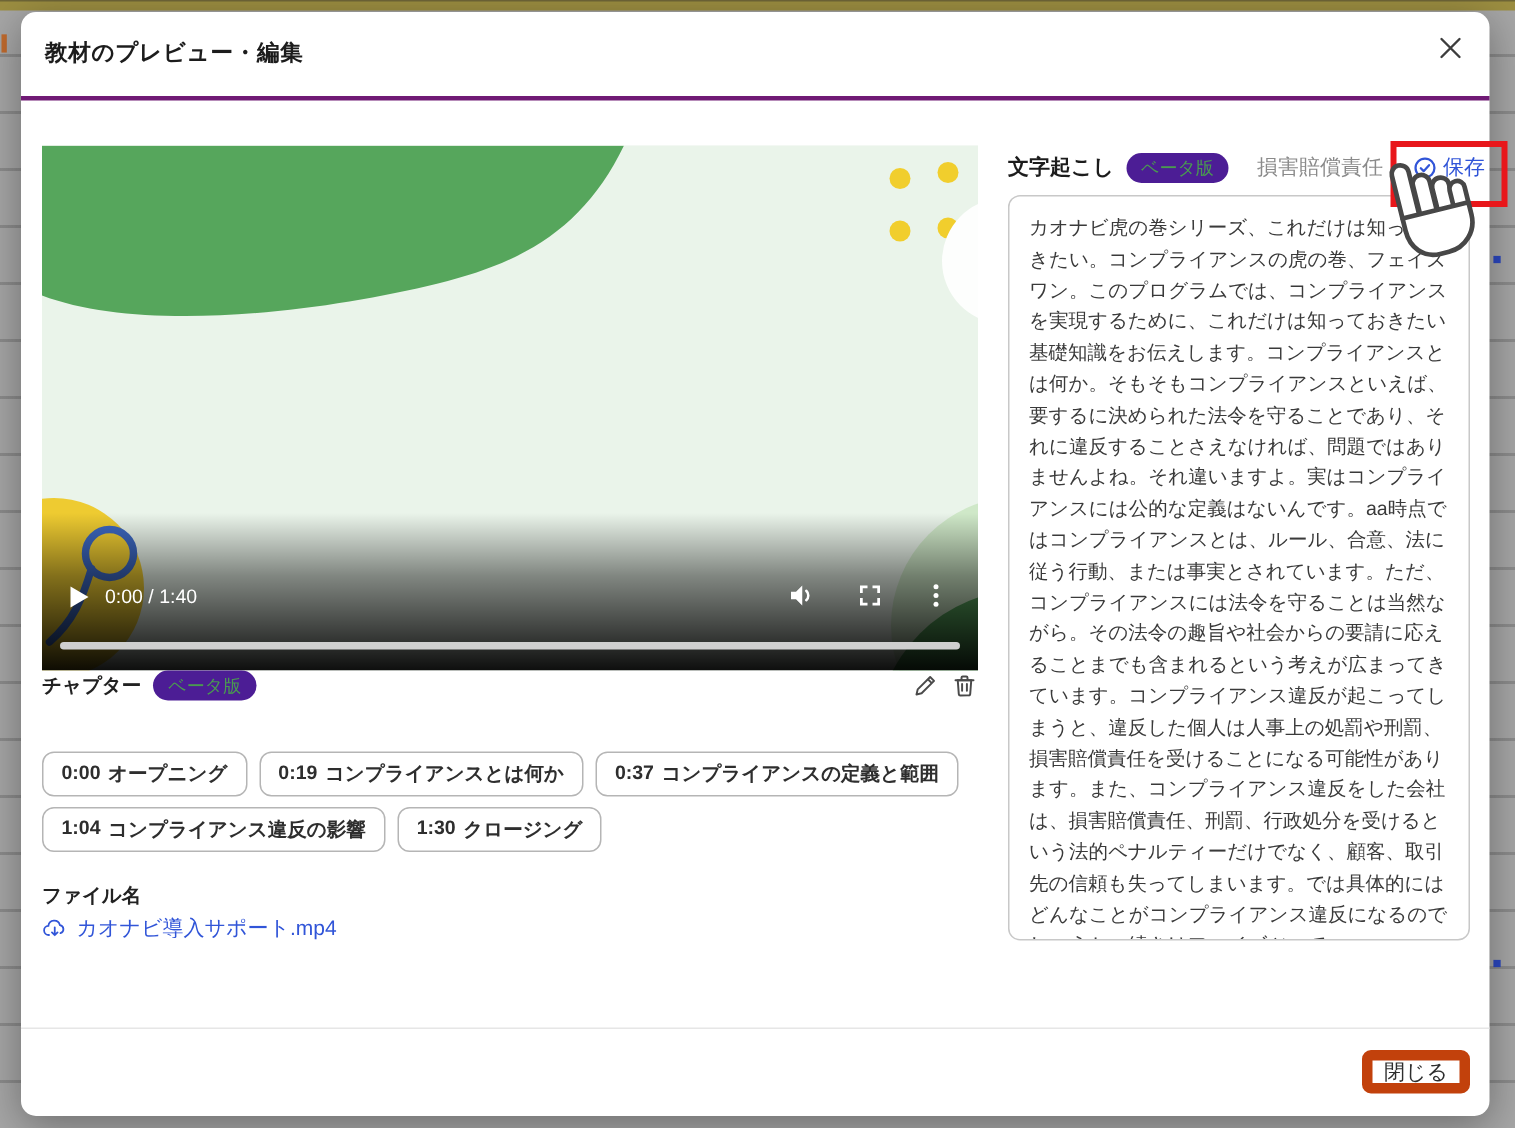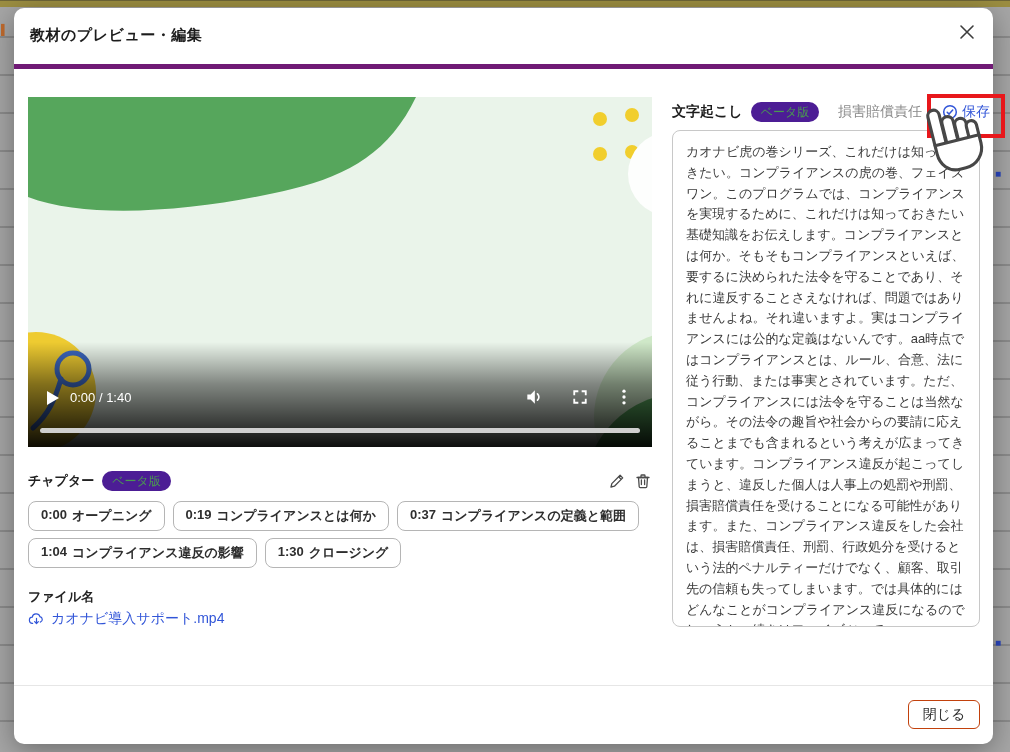--- a/index.html
+++ b/index.html
@@ -13,21 +13,21 @@
   .bg-rows{position:absolute;inset:0;
     background:repeating-linear-gradient(to bottom, rgba(0,0,0,0) 0 36px, rgba(0,0,0,0.16) 36px 38px);}
   .top-bar{position:absolute;left:0;top:0;width:1010px;height:6px;background:#9c8e41;border-top:1px solid #6f6637;}
   .bg-mark{position:absolute;font-size:10px;font-weight:bold;}
   .bg-mark.blue{color:#2b47c0;}
   .bg-mark.orange{color:#c06a2d;}
 
   
   .modal{position:absolute;left:14px;top:8px;width:979px;height:736px;background:#ffffff;
     border-radius:10px;box-shadow:0 6px 28px rgba(0,0,0,0.35);}
-  .modal-header{position:absolute;left:0;top:0;right:0;height:56px;border-bottom:5px solid #701a75;}
+  .modal-header{position:absolute;left:0;top:0;right:0;height:56px;border-bottom:3px solid #701a75;}
   .modal-title{position:absolute;left:16px;top:18px;font-size:15px;font-weight:bold;color:#1c1c1c;letter-spacing:0.5px;}
   .close-btn{position:absolute;right:15px;top:13px;width:22px;height:22px;cursor:pointer;}
 
   
   .video{position:absolute;left:14px;top:89px;width:624px;height:350px;background:#eaf4ea;overflow:hidden;}
   .video svg.thumb{position:absolute;left:0;top:0;}
   .video-controls{position:absolute;left:0;right:0;bottom:0;height:105px;
     background:linear-gradient(to bottom, rgba(0,0,0,0) 0%, rgba(0,0,0,0.45) 40%, rgba(0,0,0,0.94) 100%);}
   .play-btn{position:absolute;left:19px;bottom:42px;width:0;height:0;
     border-top:7px solid transparent;border-bottom:7px solid transparent;border-left:12px solid #ffffff;cursor:pointer;}
@@ -36,21 +36,21 @@
   .ctrl-volume{right:108px;}
   .ctrl-fullscreen{right:62px;}
   .ctrl-more{right:18px;}
   .progress{position:absolute;left:12px;right:12px;bottom:14px;height:5px;background:#cfcfcf;border-radius:3px;cursor:pointer;}
 
   
   .badge{display:inline-block;background:#4c1d95;color:#4a9a50;font-size:12px;
     padding:3px 10px;border-radius:11px;line-height:14px;}
 
   
-  .chapter-header{position:absolute;left:14px;top:461px;width:624px;height:24px;display:flex;align-items:center;gap:8px;}
+  .chapter-header{position:absolute;left:14px;top:437px;width:624px;height:24px;display:flex;align-items:center;gap:8px;}
   .section-label{font-size:13px;font-weight:bold;color:#222;}
   .chapter-spacer{flex:1;}
   .icon-btn{width:18px;height:18px;cursor:pointer;}
   .chips{position:absolute;left:14px;top:493px;width:630px;display:flex;flex-wrap:wrap;gap:7px 8px;}
   .chip{display:inline-flex;gap:5px;border:1px solid #b5b5b5;border-radius:8px;
     padding:5px 12px;font-size:13px;font-weight:bold;color:#2e2e2e;background:#fff;cursor:pointer;white-space:nowrap;}
 
   
   .file-label{position:absolute;left:14px;top:580px;}
   .file-link{position:absolute;left:14px;top:602px;display:flex;align-items:center;gap:6px;
@@ -65,21 +65,21 @@
   .highlight-box{position:absolute;left:913px;top:86px;width:70px;height:36px;border:4px solid #e8171b;z-index:5;pointer-events:none;}
   .cursor-overlay{position:absolute;left:906px;top:96px;width:64px;height:70px;z-index:6;pointer-events:none;}
 
   .transcript-area{position:absolute;left:658px;top:122px;width:308px;height:497px;box-sizing:border-box;
     border:1px solid #c8c8c8;border-radius:8px;padding:11px 13px;font-family:"Liberation Sans","DejaVu Sans",sans-serif;
     font-size:13px;line-height:1.6;color:#3a3a3a;resize:none;overflow:hidden;outline:none;background:#fff;}
 
   
   .modal-footer{position:absolute;left:0;right:0;bottom:0;height:58px;border-top:1px solid #e6e6e6;}
   .close-button{position:absolute;right:13px;top:14px;min-width:72px;height:29px;box-sizing:border-box;
-    background:#fff;border:1px solid #c2410c;border-radius:6px;font-size:14px;color:#2e2e2e;
+    background:#fff;border:7px solid #c2410c;border-radius:6px;font-size:14px;color:#2e2e2e;
     display:flex;align-items:center;justify-content:center;padding:0 2px;cursor:pointer;
     font-family:"Liberation Sans","DejaVu Sans",sans-serif;}
 </style>
 </head>
 <body>
 
 <div class="bg-rows"></div>
 <div class="top-bar"></div>
 <div class="bg-mark orange" style="left:1px;top:24px;">▌</div>
 <div class="bg-mark blue" style="left:995px;top:168px;">■</div>

